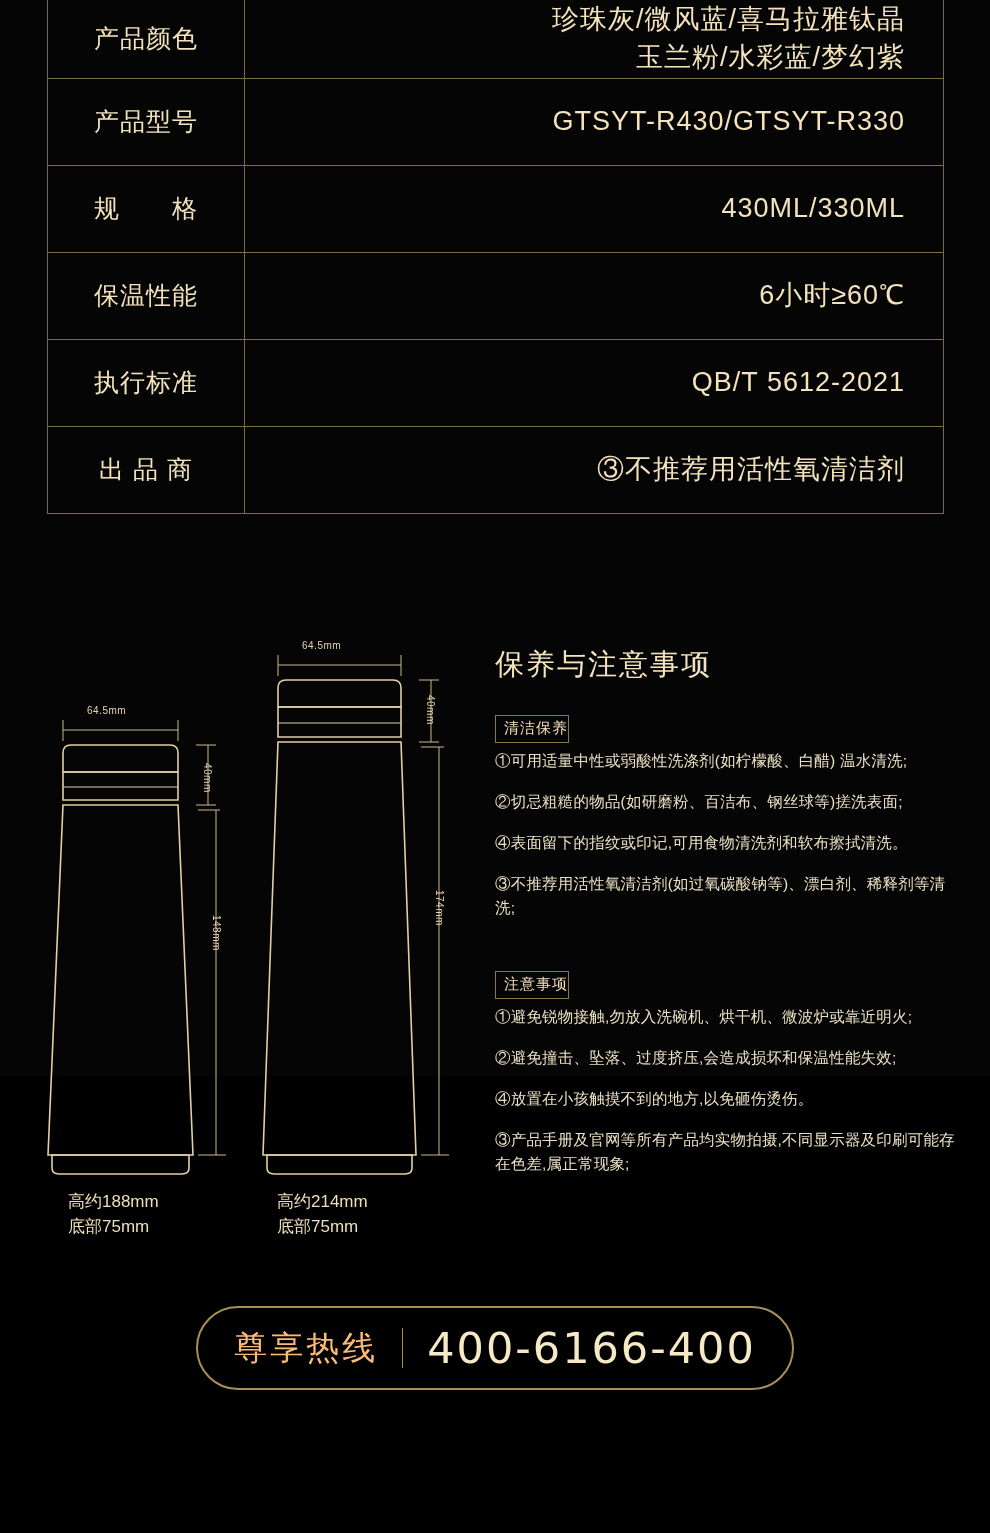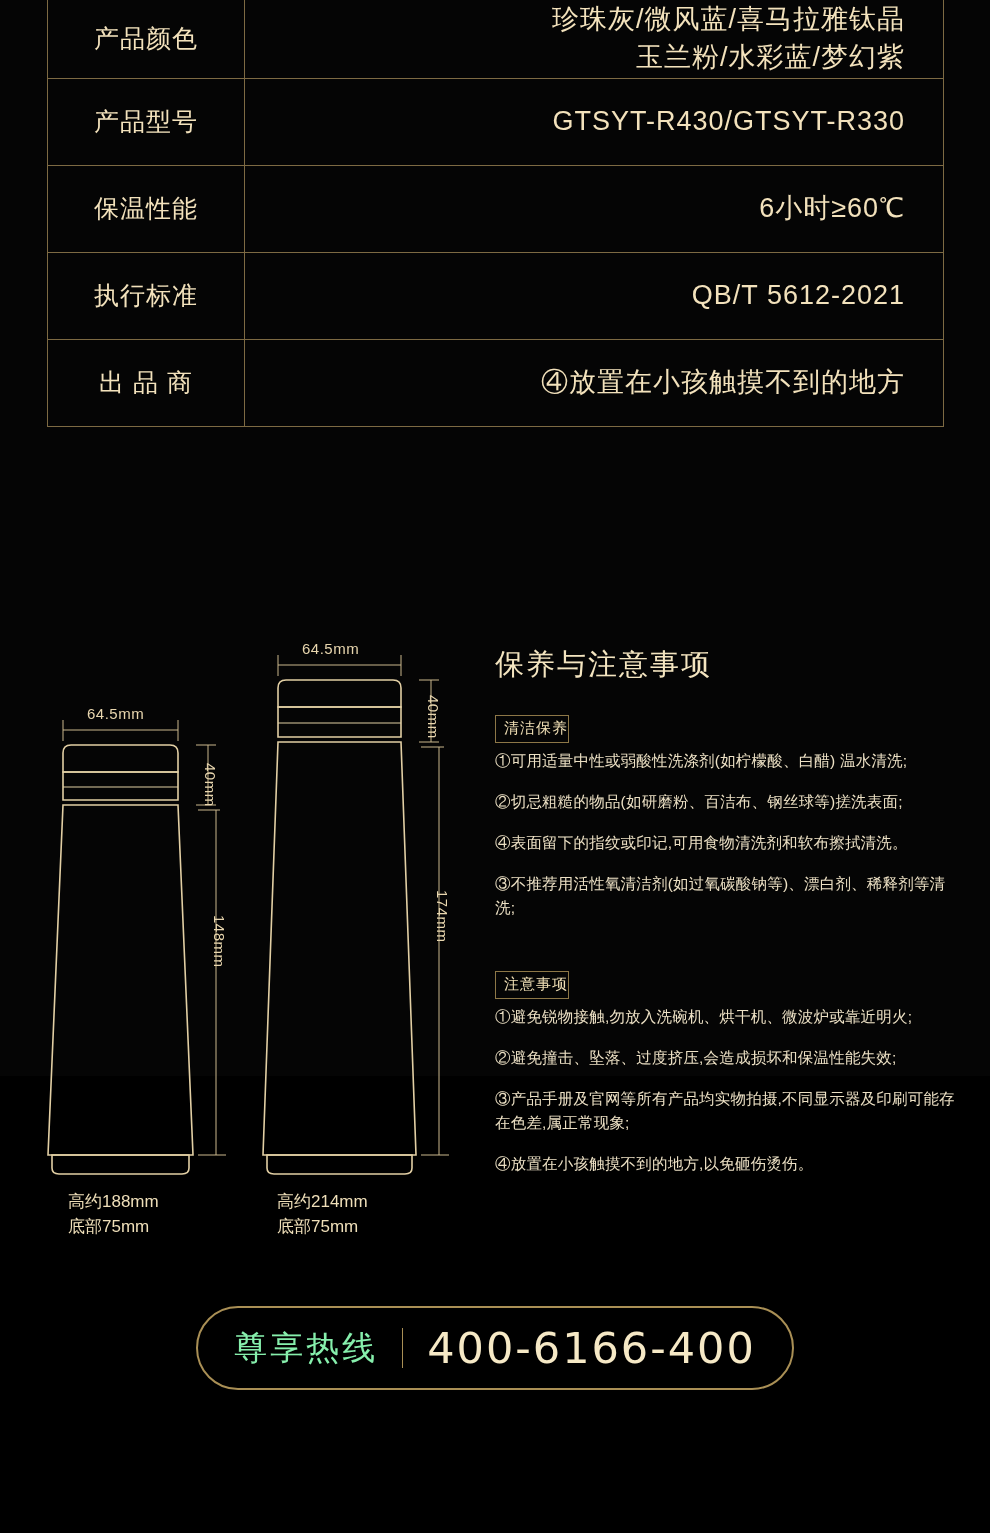--- a/index.html
+++ b/index.html
@@ -56,21 +56,21 @@
   }
 
   .bottles {
     position: absolute;
     left: 30px; top: 25px;
     width: 440px; height: 600px;
   }
 
   .dim-label {
     position: absolute;
-    font-size: 15px;
+    font-size: 10px;
     color: #e8d6ae;
     letter-spacing: 0.5px;
     white-space: nowrap;
   }
   .vert {
     writing-mode: vertical-rl;
     text-orientation: mixed;
   }
   .caption {
     position: absolute;
@@ -117,21 +117,21 @@
     left: 196px; top: 1306px;
     width: 598px; height: 84px;
     border: 2px solid #a98f55;
     border-radius: 42px;
     display: flex;
     align-items: center;
     justify-content: center;
   }
   .hotline .txt {
     font-size: 33px;
-    color: #86efac;
+    color: #fdba74;
     letter-spacing: 3px;
   }
   .hotline .sep {
     width: 1px; height: 40px;
     background: #a98f55;
     margin: 0 24px;
   }
   .hotline .num {
     font-size: 43px;
     color: #f6e9c6;
@@ -151,30 +151,34 @@
         <td class="value">
           <span>珍珠灰/微风蓝/喜马拉雅钛晶</span>
           <span class="line2">玉兰粉/水彩蓝/梦幻紫</span>
         </td>
       </tr>
       <tr>
         <td class="label">产品型号</td>
         <td class="value">GTSYT-R430/GTSYT-R330</td>
       </tr>
       <tr>
+        <td class="label">规　　格</td>
+        <td class="value">430ML/330ML</td>
+      </tr>
+      <tr>
         <td class="label">保温性能</td>
         <td class="value">6小时≥60℃</td>
       </tr>
       <tr>
         <td class="label">执行标准</td>
         <td class="value">QB/T 5612-2021</td>
       </tr>
       <tr>
         <td class="label">出 品 商</td>
-        <td class="value">④放置在小孩触摸不到的地方</td>
+        <td class="value">③不推荐用活性氧清洁剂</td>
       </tr>
     </tbody>
   </table>
 
   <div class="lower">
 
     <div class="bottles">
       <svg width="440" height="600" viewBox="0 0 440 600">
 
         <g stroke="#e2cfa4" fill="none" stroke-width="1.6">
@@ -242,22 +246,22 @@
 
       <div class="tag">清洁保养</div>
       <p>①可用适量中性或弱酸性洗涤剂(如柠檬酸、白醋) 温水清洗;</p>
       <p>②切忌粗糙的物品(如研磨粉、百洁布、钢丝球等)搓洗表面;</p>
       <p>④表面留下的指纹或印记,可用食物清洗剂和软布擦拭清洗。</p>
       <p>③不推荐用活性氧清洁剂(如过氧碳酸钠等)、漂白剂、稀释剂等清洗;</p>
 
       <div class="tag blk2">注意事项</div>
       <p>①避免锐物接触,勿放入洗碗机、烘干机、微波炉或靠近明火;</p>
       <p>②避免撞击、坠落、过度挤压,会造成损坏和保温性能失效;</p>
+      <p>④放置在小孩触摸不到的地方,以免砸伤烫伤。</p>
       <p>③产品手册及官网等所有产品均实物拍摄,不同显示器及印刷可能存在色差,属正常现象;</p>
-      <p>④放置在小孩触摸不到的地方,以免砸伤烫伤。</p>
     </div>
   </div>
 
   <div class="hotline">
     <span class="txt">尊享热线</span>
     <span class="sep"></span>
     <span class="num">400-6166-400</span>
   </div>
 
 </div>

